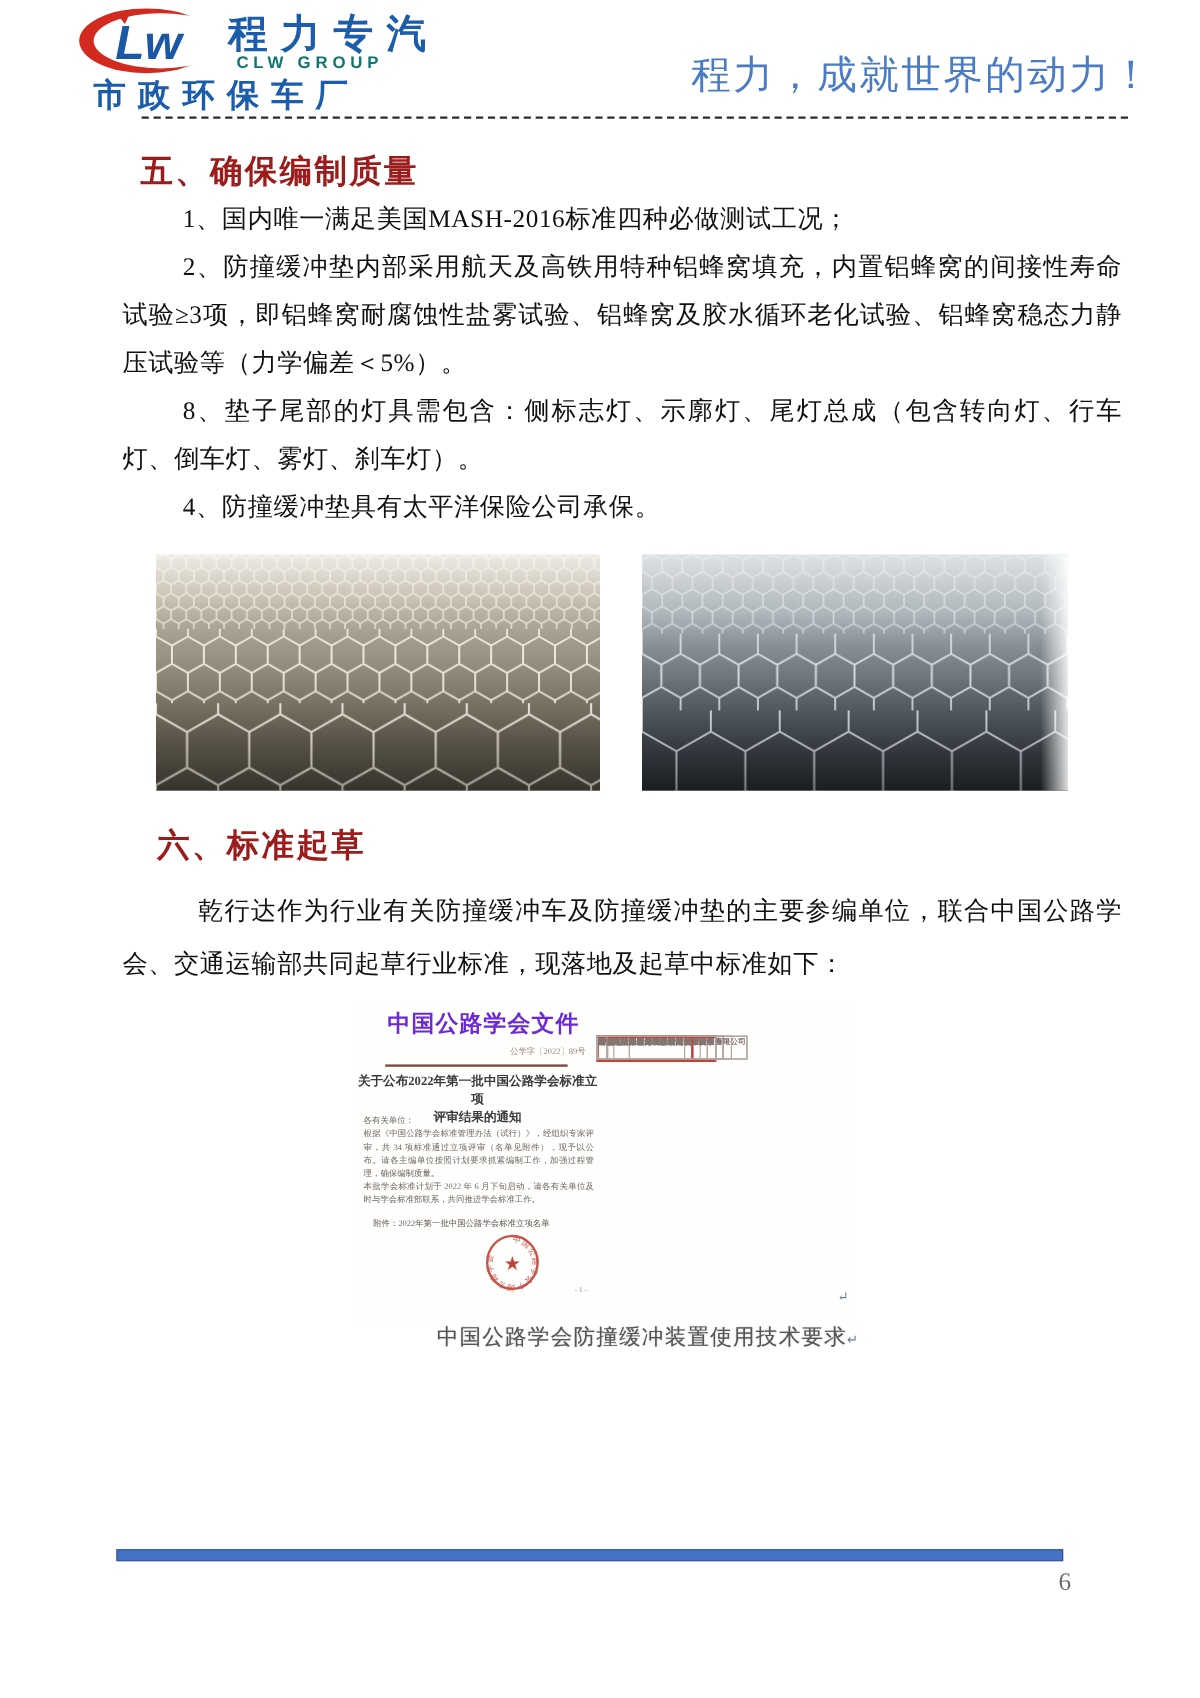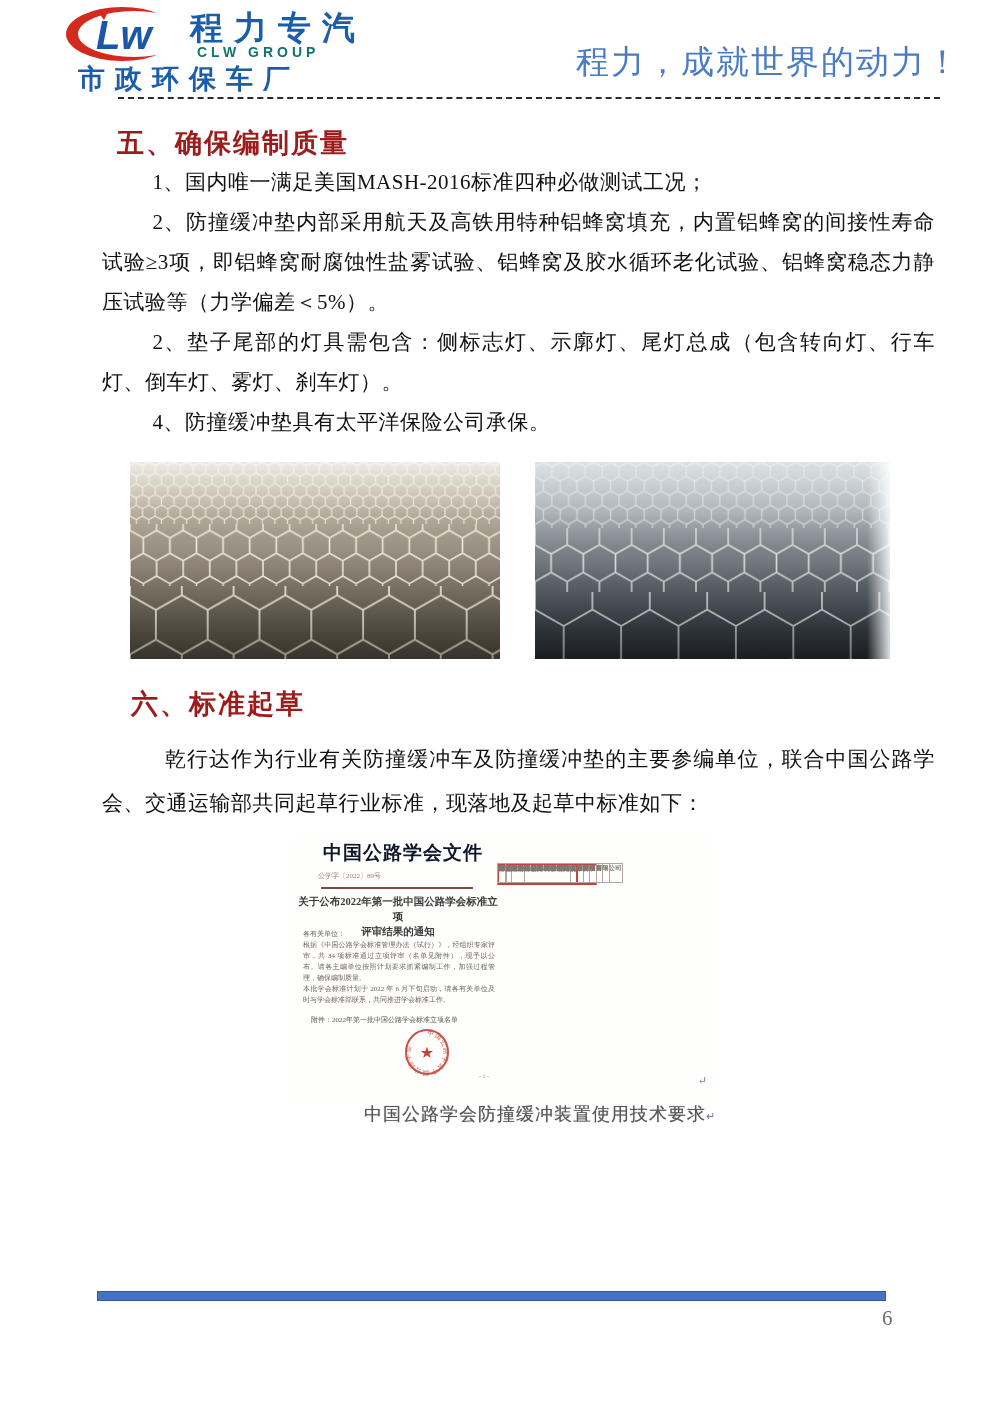--- a/index.html
+++ b/index.html
@@ -31,22 +31,22 @@
 
   
   .photo{display:block;}
   #photo-left{left:130px;top:462px;}
   #photo-right{left:535px;top:462px;}
 
   
   .docfig{left:293px;top:833px;width:420px;height:272px;background:#fefefd;}
   .docfig *{position:absolute;}
   .lh-title{left:25px;top:7px;width:170px;text-align:center;font-size:19px;font-weight:bold;
-            color:#0f172a;letter-spacing:1px;}
-  .lh-num{left:25px;top:38px;width:170px;text-align:left;font-size:7px;color:#9a7a74;
+            color:#6d28d9;letter-spacing:1px;}
+  .lh-num{left:25px;top:38px;width:170px;text-align:right;font-size:7px;color:#9a7a74;
           filter:blur(0.4px);}
   .lh-rule{left:28px;top:54px;width:152px;height:2px;background:#7d4b45;}
   .lh-h1{left:2px;top:61px;width:206px;text-align:center;font-size:10.5px;font-weight:bold;
          color:#3a3a3a;filter:blur(0.3px);line-height:15px;}
   .lh-body{left:10px;top:96px;width:192px;font-size:7px;line-height:11px;color:#6d6360;
            text-align:justify;white-space:pre-line;filter:blur(0.5px);}
   .lh-attach{left:18px;top:182px;width:176px;font-size:7px;color:#5d5350;filter:blur(0.45px);}
   .lh-seal{left:110px;top:194px;}
   .lh-pg{left:186px;top:240px;font-size:6px;color:#9a8a86;filter:blur(0.3px);}
 
@@ -85,21 +85,21 @@
   <div class="abs brand-cn">程力专汽</div>
   <div class="abs brand-en">CLW GROUP</div>
   <div class="abs brand-sub">市政环保车厂</div>
   <div class="abs slogan">程力，成就世界的动力！</div>
   <div class="abs dashline"></div>
 
   <div class="abs sec-title" id="sec5-title">五、确保编制质量</div>
   <div class="abs bodyblock">
     <p>1、国内唯一满足美国MASH-2016标准四种必做测试工况；</p>
     <p>2、防撞缓冲垫内部采用航天及高铁用特种铝蜂窝填充，内置铝蜂窝的间接性寿命试验≥3项，即铝蜂窝耐腐蚀性盐雾试验、铝蜂窝及胶水循环老化试验、铝蜂窝稳态力静压试验等（力学偏差＜5%）。</p>
-    <p>2、垫子尾部的灯具需包含：侧标志灯、示廓灯、尾灯总成（包含转向灯、行车灯、倒车灯、雾灯、刹车灯）。</p>
+    <p>8、垫子尾部的灯具需包含：侧标志灯、示廓灯、尾灯总成（包含转向灯、行车灯、倒车灯、雾灯、刹车灯）。</p>
     <p>4、防撞缓冲垫具有太平洋保险公司承保。</p>
   </div>
 
   <svg class="abs photo" id="photo-left" width="370" height="197" viewBox="0 0 370 197" preserveAspectRatio="none">
     <defs>
       <linearGradient id="lbg" x1="0" y1="0" x2="0" y2="1">
         <stop offset="0" stop-color="#d8d3c8"></stop>
           <stop offset="0.25" stop-color="#b3ab9c"></stop>
         <stop offset="0.55" stop-color="#8a8274"></stop>
           <stop offset="0.8" stop-color="#5f5a4e"></stop>

